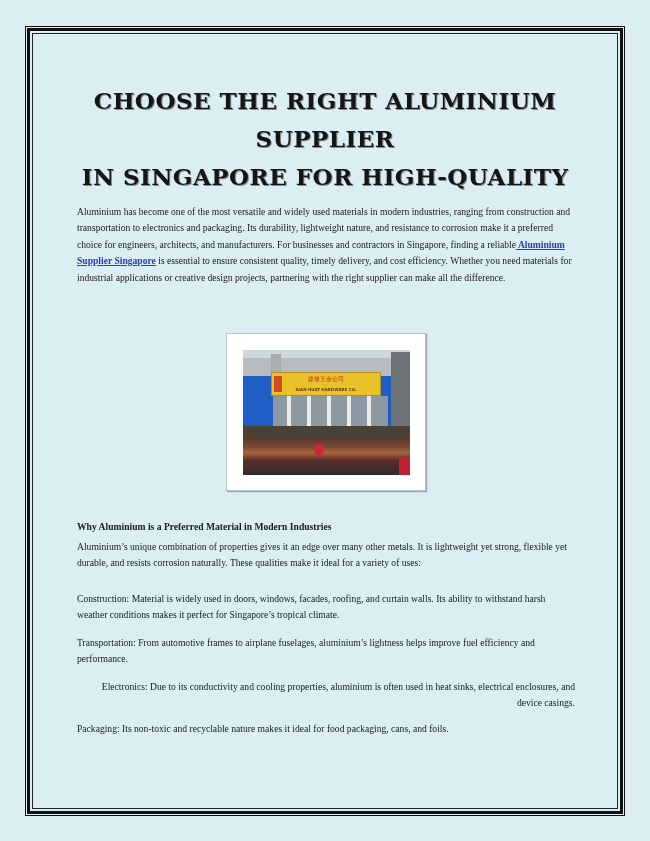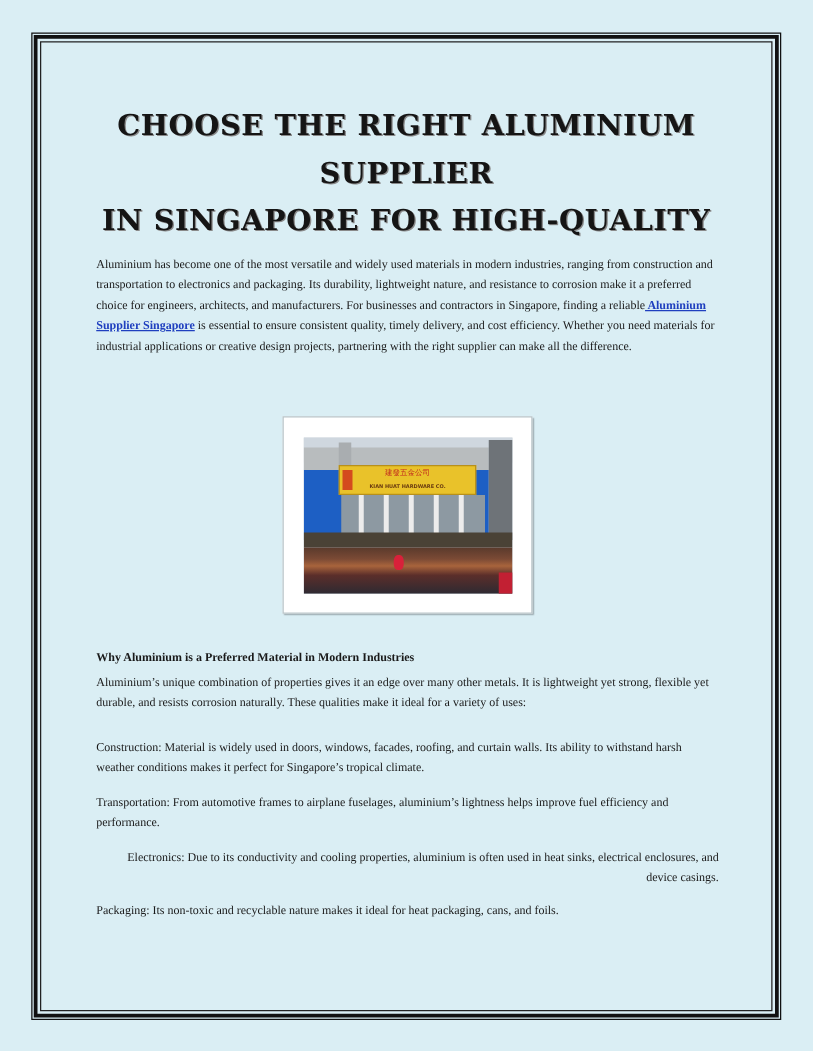--- a/index.html
+++ b/index.html
@@ -166,13 +166,13 @@
     <div class="lantern"></div>
     <div class="red-corner"></div>
   </div>
 </div>
 
 <p class="body-text heading">Why Aluminium is a Preferred Material in Modern Industries</p>
 <p class="body-text p1">Aluminium’s unique combination of properties gives it an edge over many other metals. It is lightweight yet strong, flexible yet durable, and resists corrosion naturally. These qualities make it ideal for a variety of uses:</p>
 <p class="body-text p2">Construction: Material is widely used in doors, windows, facades, roofing, and curtain walls. Its ability to withstand harsh weather conditions makes it perfect for Singapore’s tropical climate.</p>
 <p class="body-text p3">Transportation: From automotive frames to airplane fuselages, aluminium’s lightness helps improve fuel efficiency and performance.</p>
 <p class="body-text p4">Electronics: Due to its conductivity and cooling properties, aluminium is often used in heat sinks, electrical enclosures, and device casings.</p>
-<p class="body-text p5">Packaging: Its non-toxic and recyclable nature makes it ideal for heat packaging, cans, and foils.</p>
+<p class="body-text p5">Packaging: Its non-toxic and recyclable nature makes it ideal for food packaging, cans, and foils.</p>
 
 </body></html>

